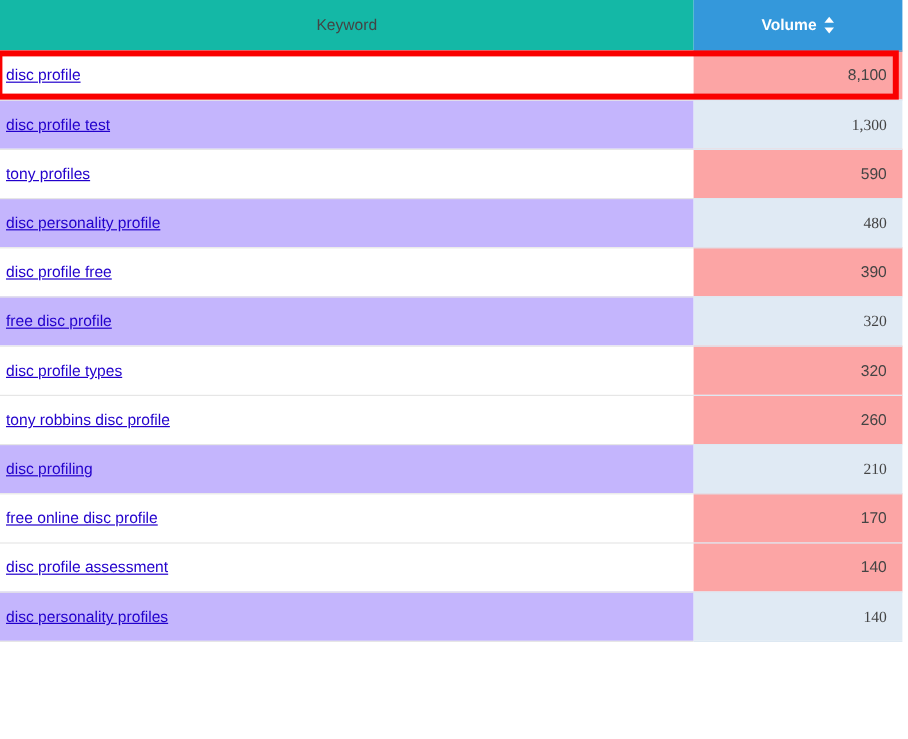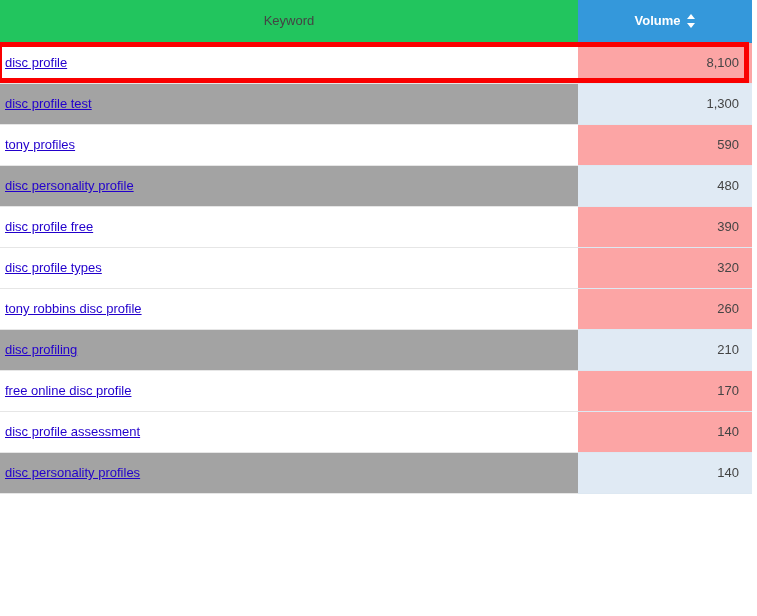--- a/index.html
+++ b/index.html
@@ -27,21 +27,21 @@
     width: 752px;
     border-collapse: collapse;
     table-layout: fixed;
   }
 
   
   thead tr { height: 42px; }
 
   th.col-keyword {
     width: 578px;
-    background: #22c55e;
+    background: #14b8a6;
     color: #444444;
     font-size: 13px;
     font-weight: normal;
     text-align: center;
     vertical-align: middle;
     padding: 0;
     border-bottom: 1px solid #d3dae2;
   }
 
   th.col-volume {
@@ -104,22 +104,22 @@
     background: #ffffff;
   }
   td.vol-cell {
     text-align: right;
     padding-right: 13px;
     color: #444444;
     background: #fca5a5;
     border-bottom: 1px solid #dde8f2;
   }
 
-  tbody tr.striped td.kw-cell { background: #a3a3a3; }
-  tbody tr.striped td.vol-cell { background: #e0eaf4; }
+  tbody tr.striped td.kw-cell { background: #c4b5fd; }
+  tbody tr.striped td.vol-cell { background: #e0eaf4; font-family: Liberation Serif, serif; }
 
   a.kw-link {
     color: #2200cc;
     text-decoration: underline;
     font-size: 13px;
     cursor: pointer;
   }
 
   
   .highlight-box {
@@ -170,20 +170,24 @@
           <td class="vol-cell">590</td>
         </tr>
         <tr class="striped">
           <td class="kw-cell"><a class="kw-link">disc personality profile</a></td>
           <td class="vol-cell">480</td>
         </tr>
         <tr>
           <td class="kw-cell"><a class="kw-link">disc profile free</a></td>
           <td class="vol-cell">390</td>
         </tr>
+        <tr class="striped">
+          <td class="kw-cell"><a class="kw-link">free disc profile</a></td>
+          <td class="vol-cell">320</td>
+        </tr>
         <tr>
           <td class="kw-cell"><a class="kw-link">disc profile types</a></td>
           <td class="vol-cell">320</td>
         </tr>
         <tr>
           <td class="kw-cell"><a class="kw-link">tony robbins disc profile</a></td>
           <td class="vol-cell">260</td>
         </tr>
         <tr class="striped">
           <td class="kw-cell"><a class="kw-link">disc profiling</a></td>

